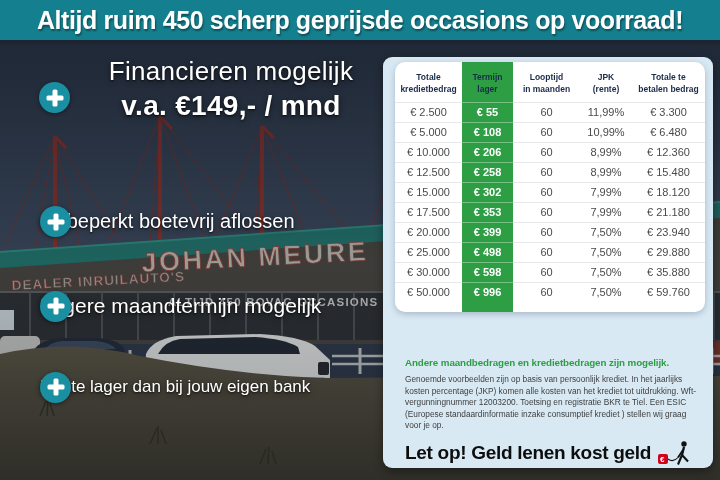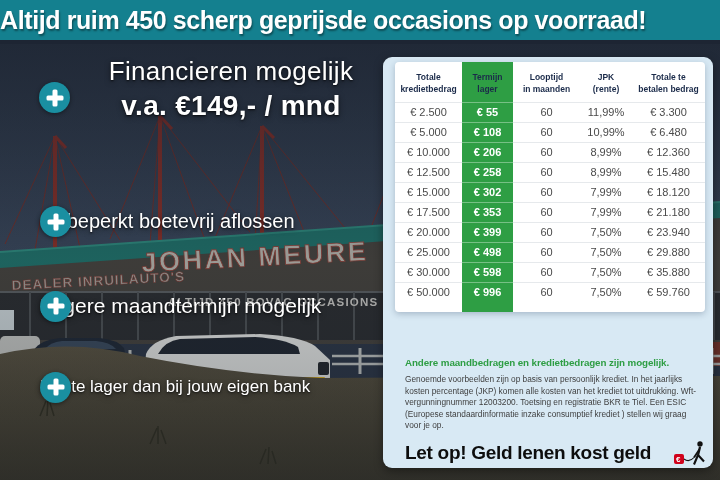--- a/index.html
+++ b/index.html
@@ -8,21 +8,21 @@
   }
   *{margin:0;padding:0;box-sizing:border-box}
   body{font-family:"Liberation Sans","DejaVu Sans",sans-serif;background:#10151f}
   .stage{position:relative;width:720px;height:480px;overflow:hidden;background:#2c3645}
 
   
   .scene{position:absolute;left:0;top:44px;width:720px;height:436px;display:block}
 
   
   .banner{position:absolute;left:0;top:0;width:720px;height:44px;background:var(--banner_teal);
-    border-bottom:4px solid #1d2533;display:flex;align-items:center;}
+    border-bottom:4px solid #1d2533;display:flex;align-items:center;justify-content:center}
   .banner span{color:#fff;font-weight:bold;font-size:25px;letter-spacing:-.4px;white-space:nowrap;
     text-shadow:1px 2px 2px rgba(0,0,0,.4)}
 
   
   .plus{position:absolute;width:31px;height:31px;border-radius:50%;background:var(--plus_teal);
     box-shadow:0 1px 4px rgba(0,0,0,.45);flex:none}
   .plus::before,.plus::after{content:"";position:absolute;left:50%;top:50%;transform:translate(-50%,-50%);
     background:#fff;border-radius:1.5px}
   .plus::before{width:17px;height:5px}
   .plus::after{width:5px;height:17px}
@@ -33,34 +33,34 @@
   .usp1 .l1{font-size:26px;letter-spacing:.3px}
   .usp1 .l2{font-size:28px;font-weight:bold;margin-top:3px;letter-spacing:.3px}
   .usp-row{display:flex;align-items:center;gap:13px;white-space:nowrap}
   .usp2{left:40px;top:210px;font-size:20px}
   .usp3{left:40px;top:294px;font-size:21px}
   .usp4{left:40px;top:377px;font-size:17px}
 
   
   .panel{position:absolute;left:383px;top:57px;width:330px;height:411px;background:var(--light_blue);
     border-radius:9px;box-shadow:0 3px 10px rgba(0,0,0,.4)}
-  .table-card{position:absolute;left:12px;top:5px;width:310px;background:#fff;border-radius:4px;
+  .table-card{position:absolute;left:12px;top:5px;width:310px;background:#fff;border-radius:10px;
     overflow:hidden;box-shadow:0 2px 6px rgba(20,40,70,.25)}
   table{width:100%;border-collapse:collapse;table-layout:fixed}
   col.c1{width:67px}col.c2{width:51px}col.c3{width:67px}col.c4{width:52px}col.c5{width:73px}
   th{font-size:8.5px;font-weight:bold;color:var(--navy);text-align:center;padding:9px 2px 6px;line-height:1.45}
   td{font-size:11px;color:#4a4a4a;text-align:center;height:20px;border-top:1px solid #e6e9ec}
   th.green{background:var(--green)}
   td.green{background:var(--green);color:#fff;font-weight:bold;border-top-color:rgba(255,255,255,.35)}
   tr.spacer td{height:10px;border-top:none}
 
   .disclaimer{position:absolute;left:22px;right:16px;top:300px}
   .d-head{color:var(--green);font-weight:bold;font-size:9.8px;letter-spacing:-.1px;white-space:nowrap}
   .d-body{margin-top:6px;font-size:8.3px;line-height:11.6px;color:#3e3e3e}
-  .warning-row{margin-top:8px;display:flex;align-items:center;gap:22px}
+  .warning-row{margin-top:8px;display:flex;align-items:center;gap:6px}
   .warn{font-size:19px;font-weight:bold;color:#0d0d0d;letter-spacing:-.3px;white-space:nowrap}
   .afm{flex:none}
 </style>
 </head>
 <body>
 
 <div class="stage">
 
   <svg class="scene" viewBox="0 0 720 436" xmlns="http://www.w3.org/2000/svg">
     <defs>

